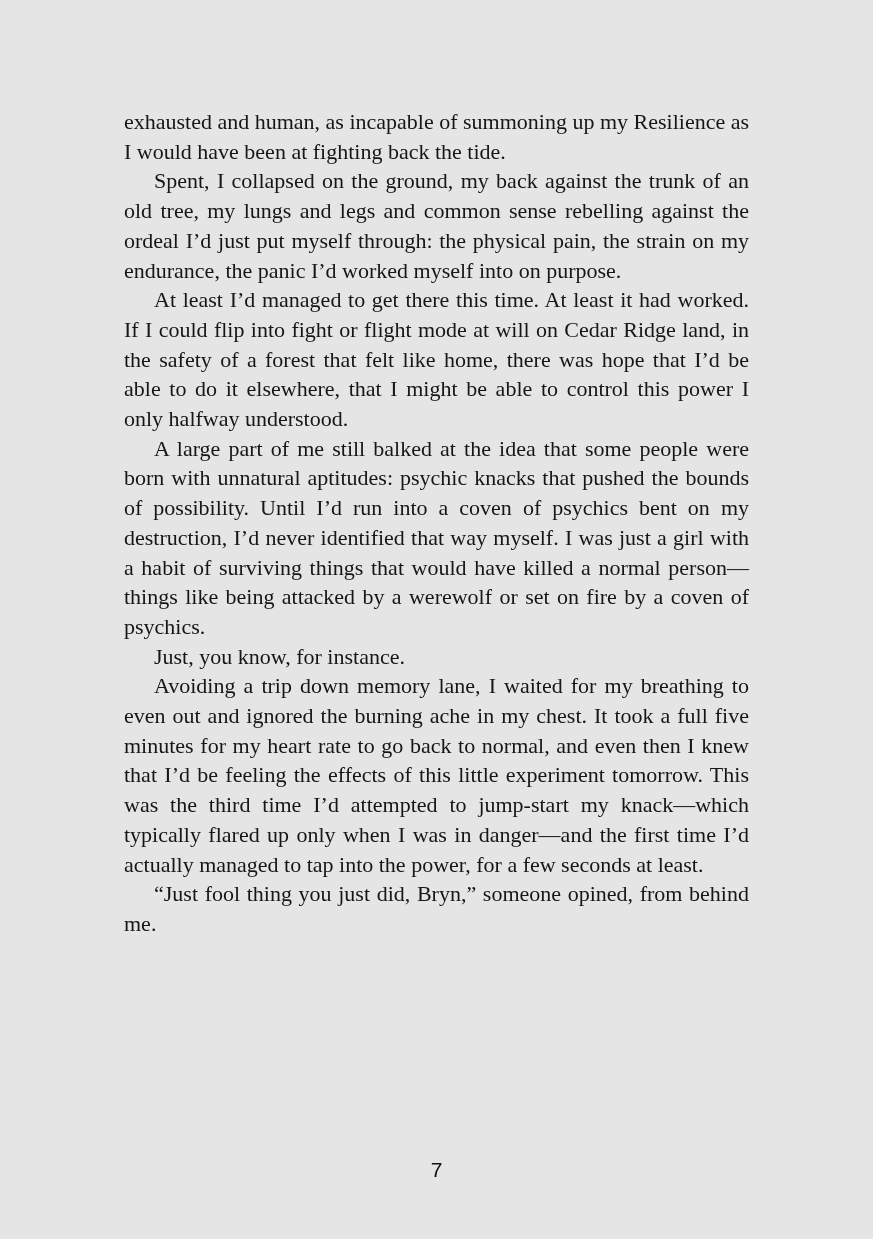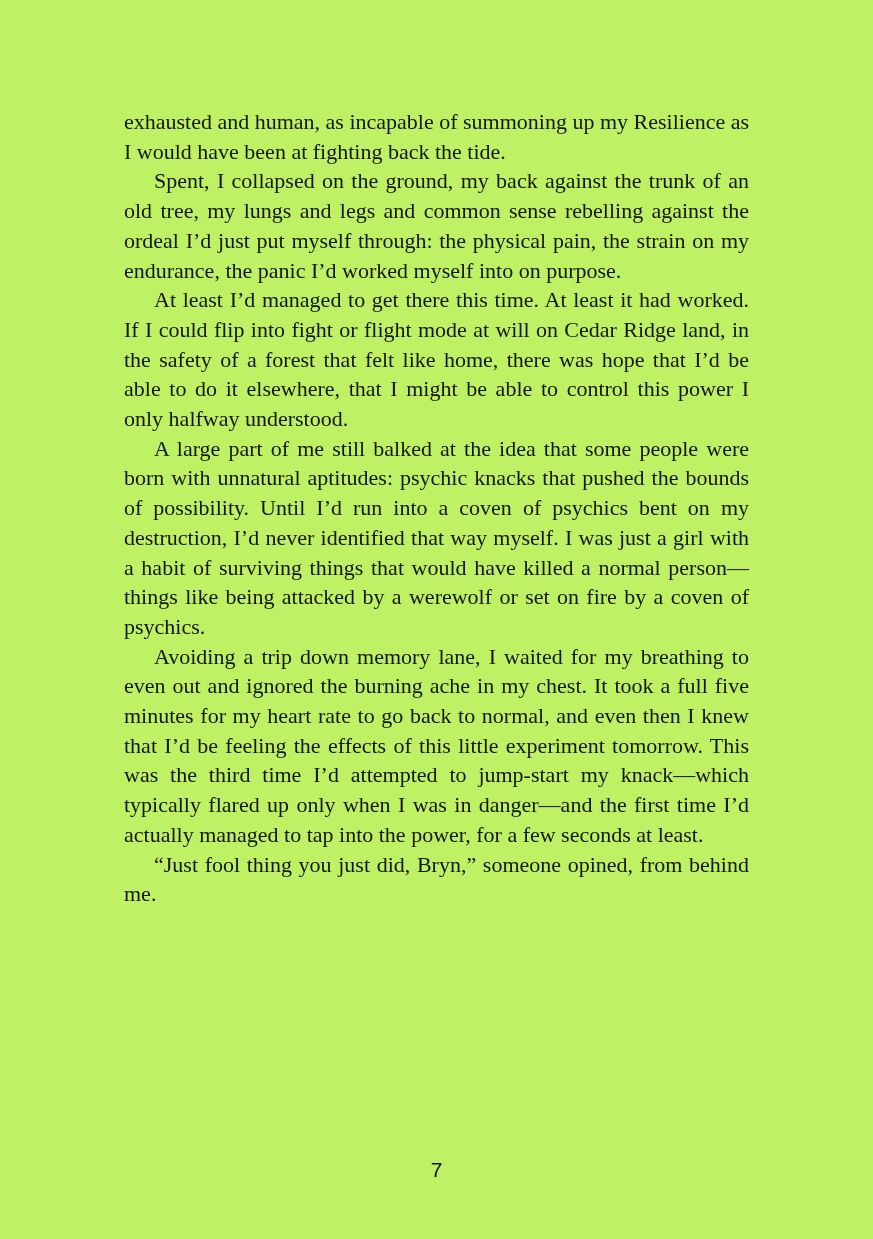--- a/index.html
+++ b/index.html
@@ -10,21 +10,21 @@
   body {
     width: 873px;
     height: 1239px;
     position: relative;
     overflow: hidden;
     font-family: "Liberation Serif", "DejaVu Serif", serif;
   }
   .book-page {
     position: absolute;
     inset: 0;
-    background: #bef264;
+    background: #e5e5e5;
   }
   .text-block {
     position: absolute;
     left: 124px;
     top: 107px;
     width: 625px;
     color: #161616;
     font-size: 22px;
     line-height: 29.7px;
     text-align: justify;
@@ -49,17 +49,18 @@
 </style>
 </head>
 <body>
 
 <div class="book-page">
   <div class="text-block">
     <p class="para no-indent">exhausted and human, as incapable of summoning up my Resilience as I would have been at fighting back the tide.</p>
     <p class="para">Spent, I collapsed on the ground, my back against the trunk of an old tree, my lungs and legs and common sense rebelling against the ordeal I’d just put myself through: the physical pain, the strain on my endurance, the panic I’d worked myself into on purpose.</p>
     <p class="para">At least I’d managed to get there this time. At least it had worked. If I could flip into fight or flight mode at will on Cedar Ridge land, in the safety of a forest that felt like home, there was hope that I’d be able to do it elsewhere, that I might be able to control this power I only halfway understood.</p>
     <p class="para">A large part of me still balked at the idea that some people were born with unnatural aptitudes: psychic knacks that pushed the bounds of possibility. Until I’d run into a coven of psychics bent on my destruction, I’d never identified that way myself. I was just a girl with a habit of surviving things that would have killed a normal person—things like being attacked by a werewolf or set on fire by a coven of psychics.</p>
+    <p class="para">Just, you know, for instance.</p>
     <p class="para">Avoiding a trip down memory lane, I waited for my breathing to even out and ignored the burning ache in my chest. It took a full five minutes for my heart rate to go back to normal, and even then I knew that I’d be feeling the effects of this little experiment tomorrow. This was the third time I’d attempted to jump-start my knack—which typically flared up only when I was in danger—and the first time I’d actually managed to tap into the power, for a few seconds at least.</p>
     <p class="para">“Just fool thing you just did, Bryn,” someone opined, from behind me.</p>
   </div>
   <div class="folio">7</div>
 </div>
 
 </body></html>

